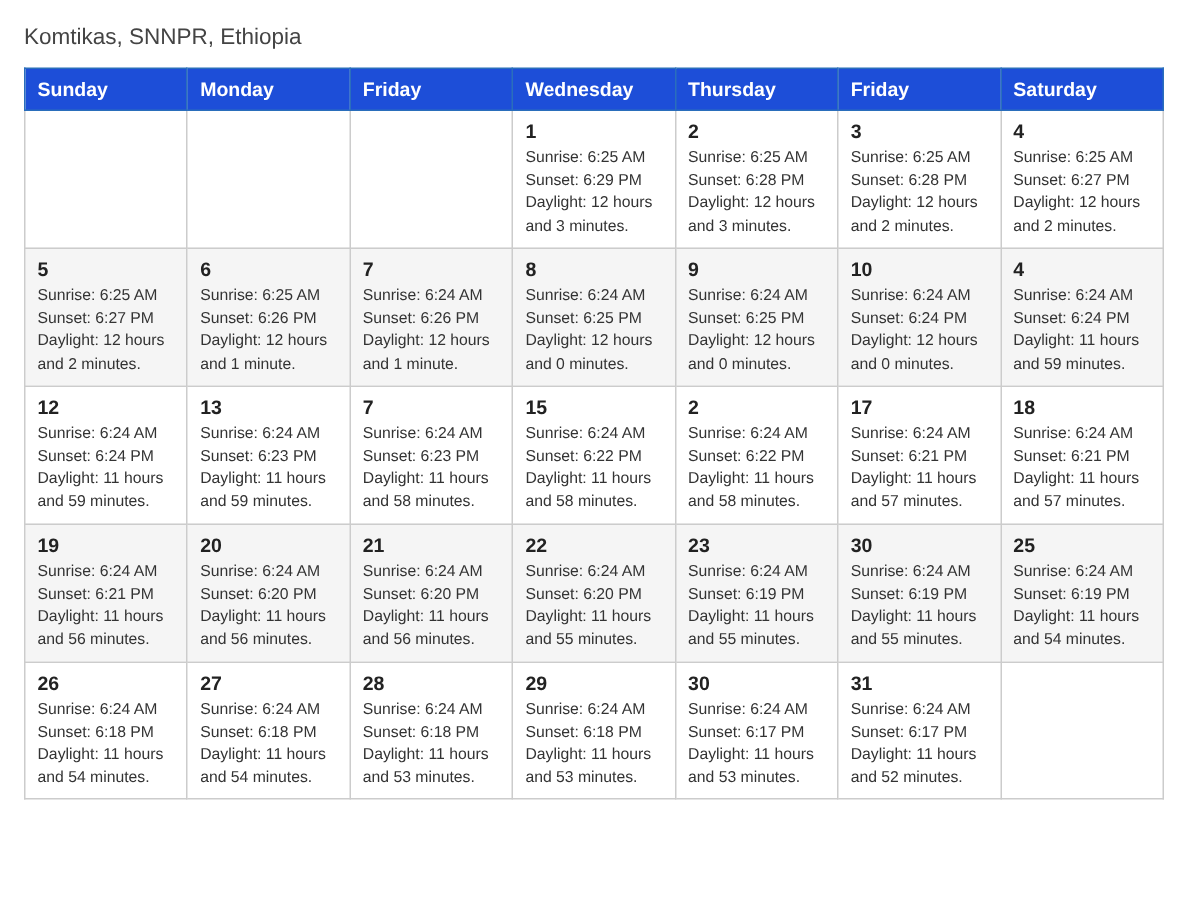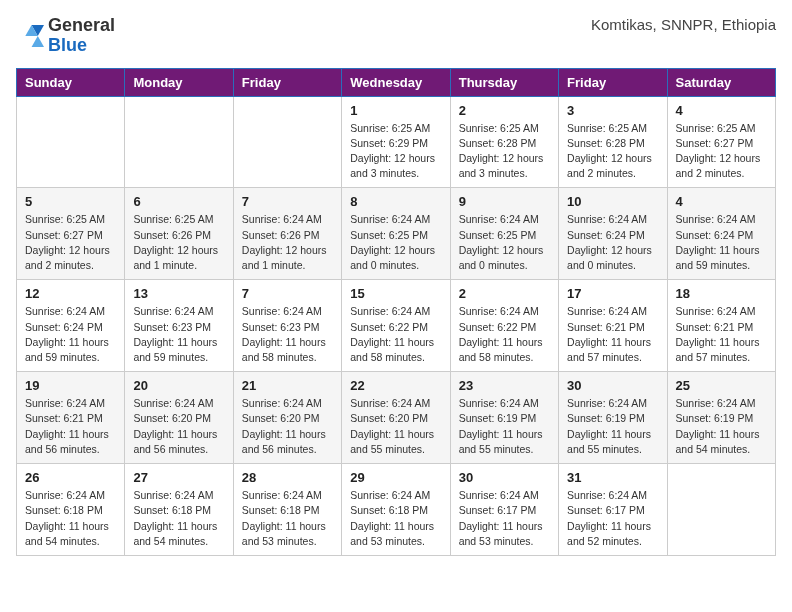--- a/index.html
+++ b/index.html
@@ -43,21 +43,21 @@
     .location-title {
       font-size: 15px;
       color: #444;
     }
     .calendar {
       width: 100%;
       border-collapse: collapse;
       border: 1px solid #ccc;
     }
     .calendar th {
-      background: #701a75;
+      background: #1d4ed8;
       color: #fff;
       text-align: left;
       padding: 6px 8px;
       font-size: 13px;
       font-weight: bold;
       border: 1px solid #2a6ebb;
     }
     .calendar td {
       vertical-align: top;
       padding: 6px 8px;
@@ -81,31 +81,20 @@
       line-height: 1.45;
     }
     .empty-cell {
       background: #f9f9f9;
     }
   </style>
 </head>
 <body>
 
 <div class="header">
-  <div class="logo">
-    <svg class="logo-icon" viewBox="0 0 36 36">
-      <polygon points="20,4 36,4 28,18" fill="#1a6abf"></polygon>
-      <polygon points="28,18 36,32 20,32" fill="#5aaae7"></polygon>
-      <polygon points="20,4 28,18 12,18" fill="#5aaae7"></polygon>
-    </svg>
-    <div class="logo-text">
-      <span class="logo-general">General</span><br>
-      <span class="logo-blue">Blue</span>
-    </div>
-  </div>
   <div class="title-block">
     <div class="location-title">Komtikas, SNNPR, Ethiopia</div>
   </div>
 </div>
 
 <table class="calendar">
   <thead>
     <tr>
       <th>Sunday</th>
       <th>Monday</th>

